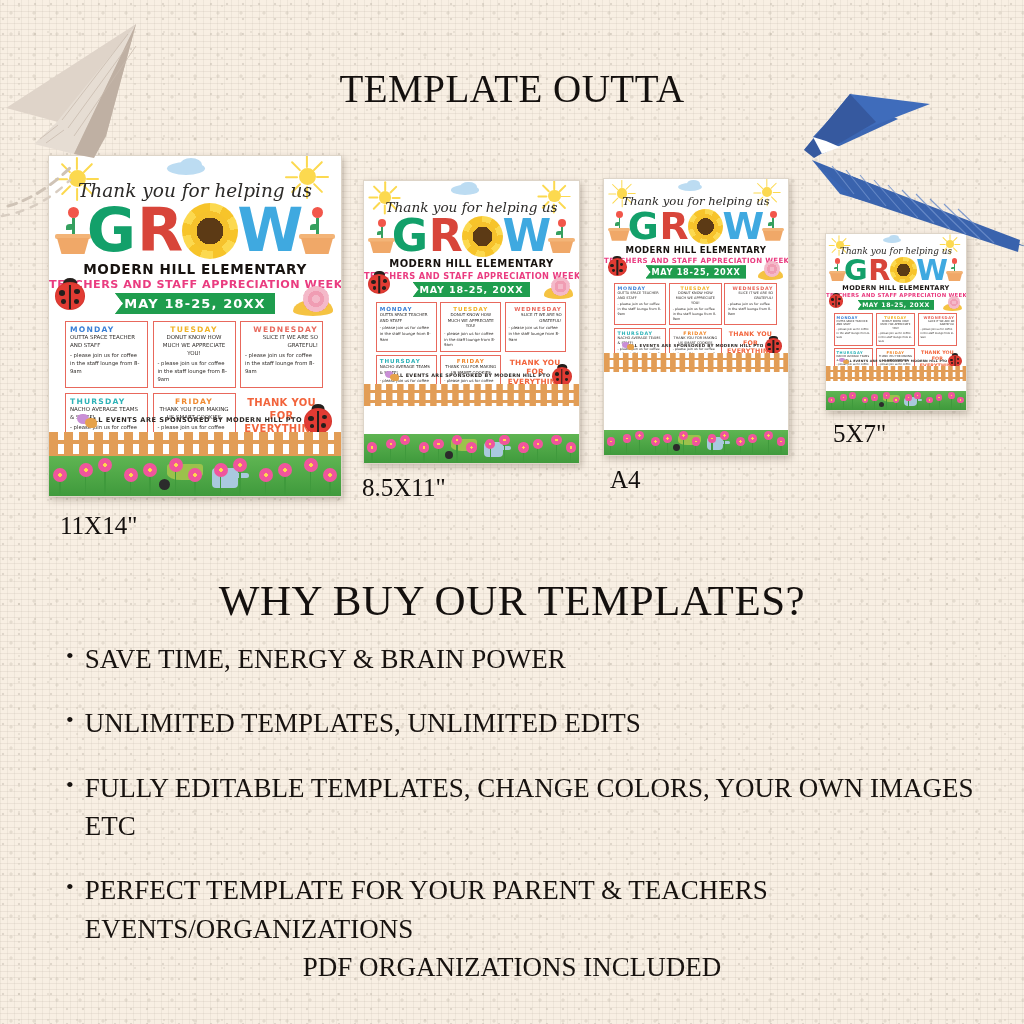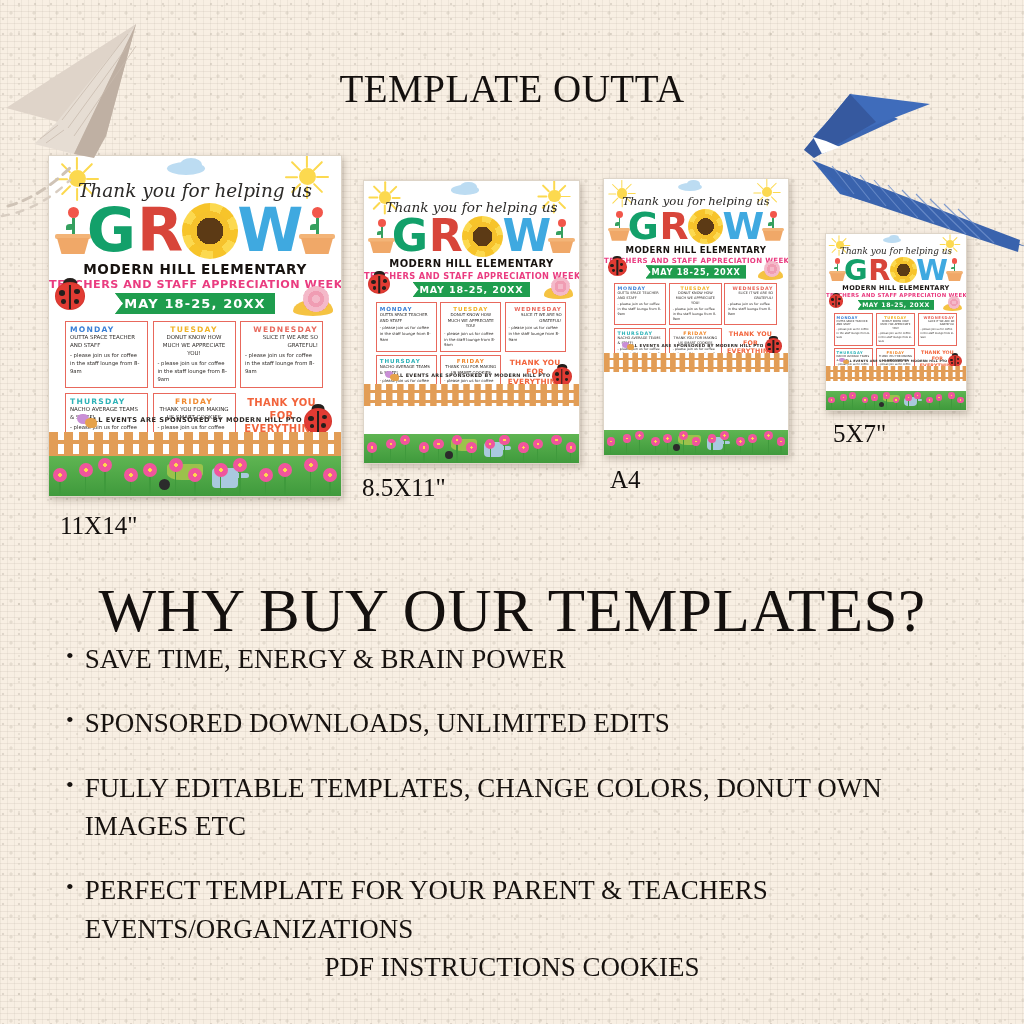--- a/index.html
+++ b/index.html
@@ -21,21 +21,21 @@
     opacity:.85;
   }
 
   
   .h-title{
     position:absolute;width:100%;text-align:center;
     font-family:"Liberation Serif", serif;
     color:#14100e;letter-spacing:.5px;
   }
   #template-sizes-title{top:66px;font-size:39px;}
-  #why-buy-title{top:576px;font-size:61px;}
+  #why-buy-title{top:576px;font-size:43px;}
 
   
   #benefits{position:absolute;left:66px;top:640px;width:910px;z-index:3;}
   .bullet{
     display:flex;align-items:flex-start;gap:11px;
     font-size:27px;line-height:1.42;color:#17120f;
     margin-bottom:26px;
   }
   .bullet .dot{font-size:22px;line-height:1.45;}
   .bullet .txt{flex:1;}
@@ -181,32 +181,32 @@
 <div class="h-title" id="template-sizes-title">TEMPLATE OUTTA</div>
 <div class="h-title" id="why-buy-title">WHY BUY OUR TEMPLATES?</div>
 
 <div id="benefits">
   <div class="bullet">
     <span class="dot">•</span>
     <span class="txt">SAVE TIME, ENERGY &amp; BRAIN POWER</span>
   </div>
   <div class="bullet">
     <span class="dot">•</span>
-    <span class="txt">SPONSORED DOWNLOADS, UNLIMITED EDITS</span>
+    <span class="txt">UNLIMITED TEMPLATES, UNLIMITED EDITS</span>
   </div>
   <div class="bullet">
     <span class="dot">•</span>
-    <span class="txt">FULLY EDITABLE TEMPLATES, CHANGE COLORS, DONUT OWN IMAGES ETC</span>
+    <span class="txt">FULLY EDITABLE TEMPLATES, CHANGE COLORS, YOUR OWN IMAGES ETC</span>
   </div>
   <div class="bullet">
     <span class="dot">•</span>
     <span class="txt">PERFECT TEMPLATE FOR YOUR PARENT &amp; TEACHERS EVENTS/ORGANIZATIONS</span>
   </div>
 </div>
-<div id="pdf-note">PDF INSTRUCTIONS COOKIES</div>
+<div id="pdf-note">PDF ORGANIZATIONS INCLUDED</div>
 
 <div class="size-label" style="left:60px;top:512px;">11X14"</div>
 <div class="size-label" style="left:362px;top:474px;">8.5X11"</div>
 <div class="size-label" style="left:610px;top:466px;">A4</div>
 <div class="size-label" style="left:833px;top:420px;">5X7"</div>
 
 <div class="poster" id="poster-11x14" style="left:48px;top:155px;width:292px;height:340px;">
     <div class="inner">
       <div class="cloud" style="left:118.00px;top:6.00px;width:38.00px;height:13.00px;"></div>
       <div class="cloud" style="left:131.00px;top:2.00px;width:22.00px;height:13.00px;"></div>

